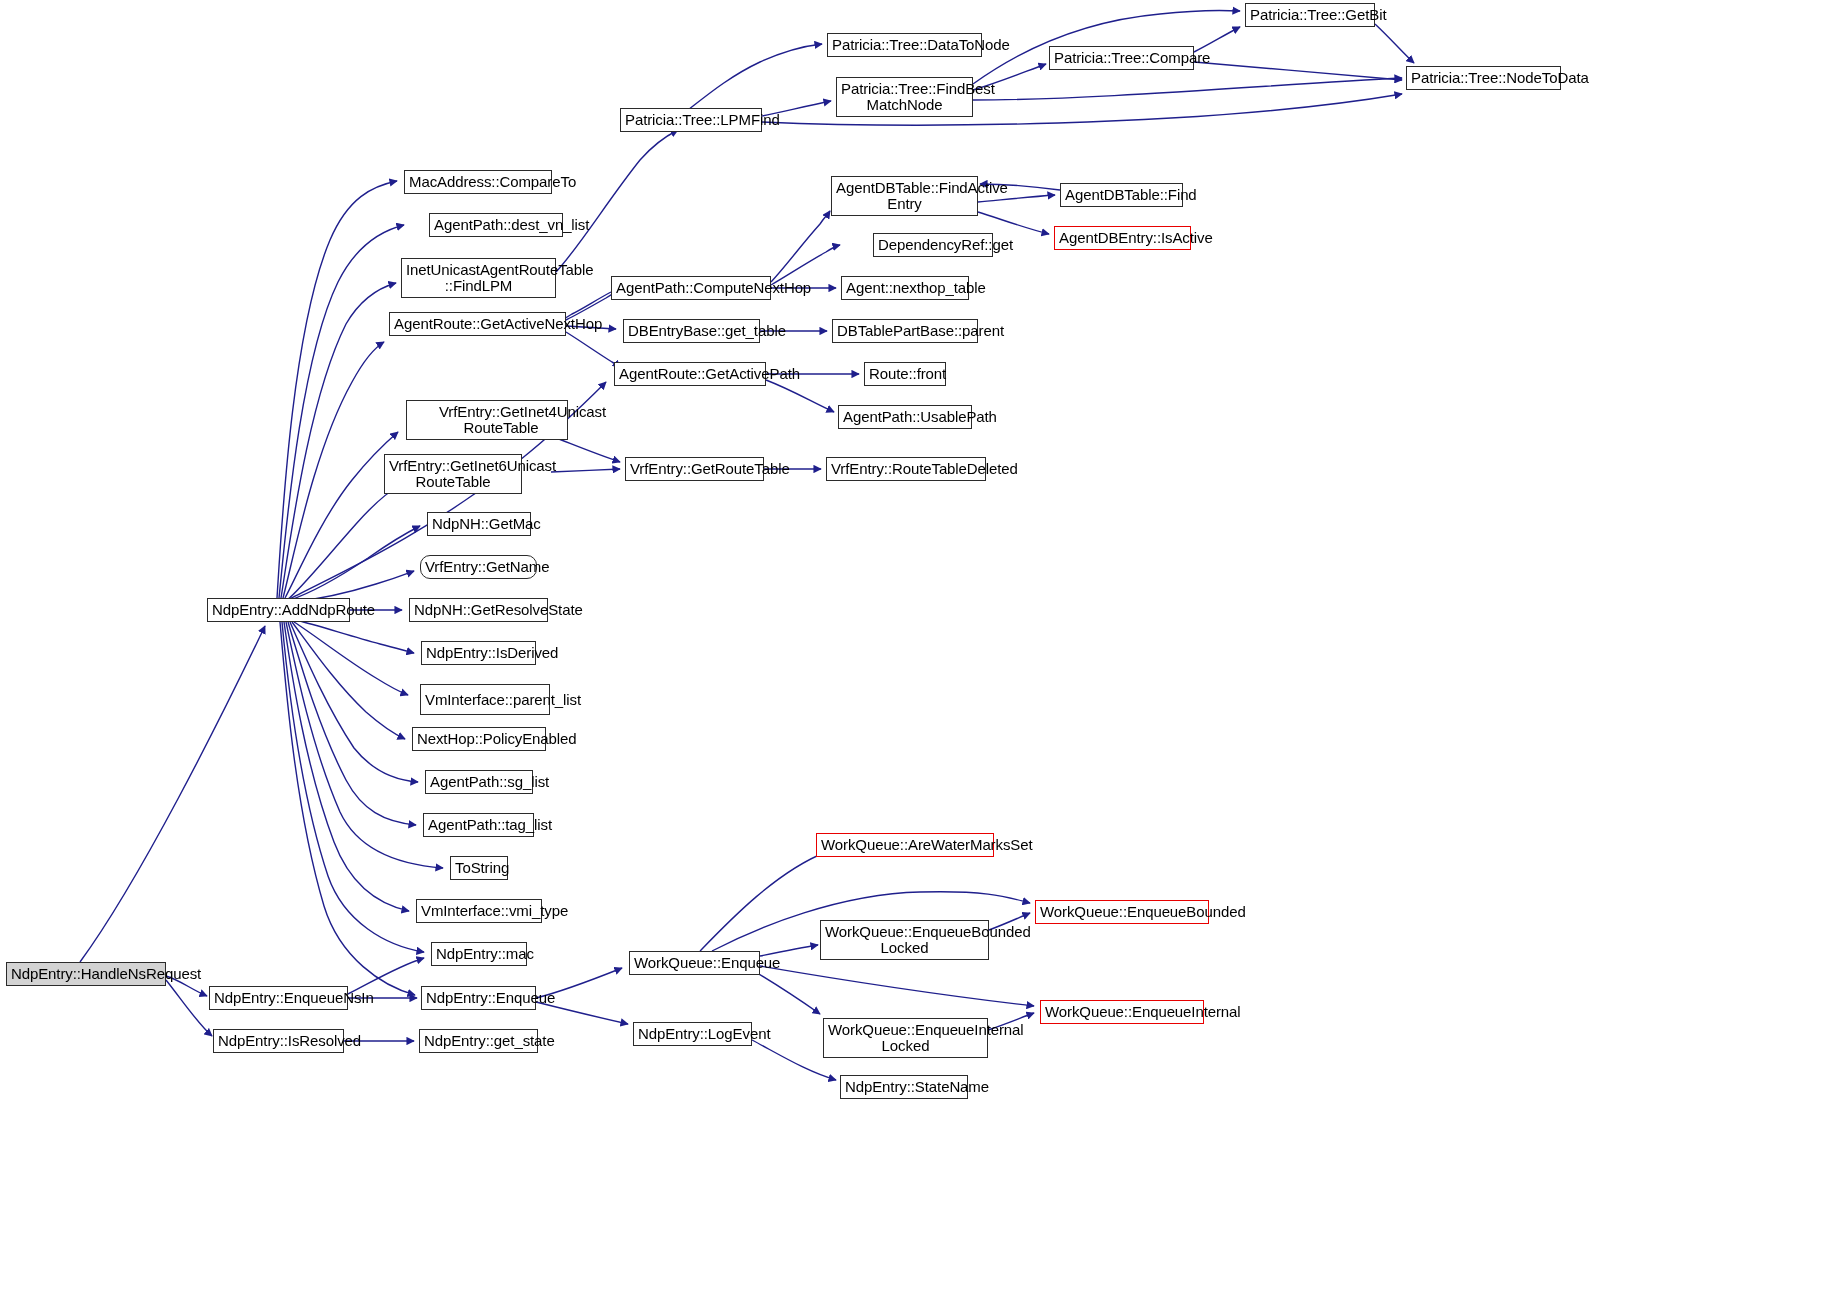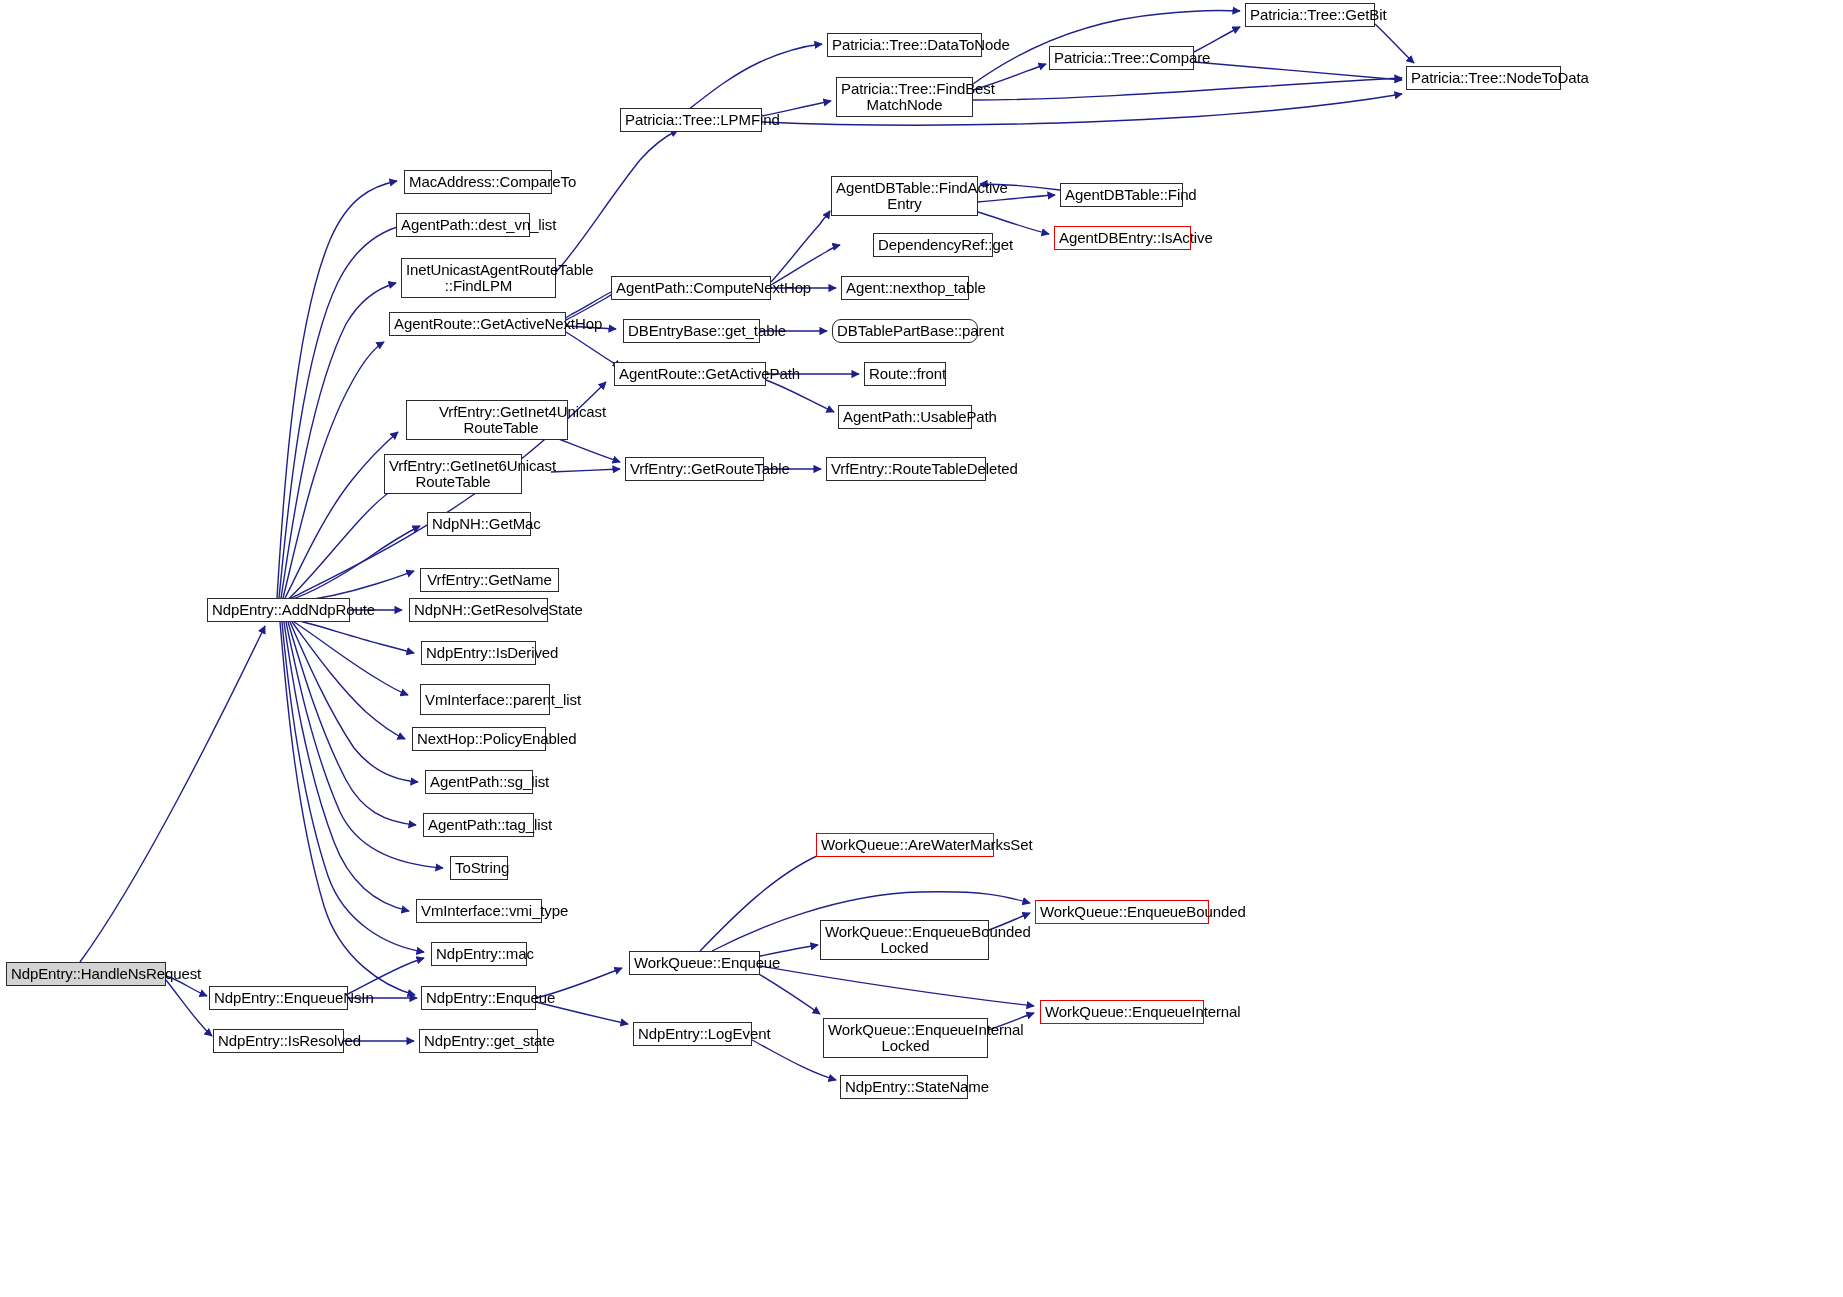--- a/index.html
+++ b/index.html
@@ -124,30 +124,30 @@
         <path d="M988,1030 C1006,1024 1020,1018 1034,1013" marker-end="url(#arrow)"></path>
         <path d="M752,1040 C782,1056 808,1072 836,1080" marker-end="url(#arrow)"></path>
       </g>
   </svg>
   <div id="nodes">
       <div class="node current" style="left: 6px; top: 962px; width: 160px; height: 24px;"><span>NdpEntry::HandleNsRequest</span></div>
       <div class="node" style="left: 209px; top: 986px; width: 139px; height: 24px;"><span>NdpEntry::EnqueueNsIn</span></div>
       <div class="node" style="left: 213px; top: 1029px; width: 131px; height: 24px;"><span>NdpEntry::IsResolved</span></div>
       <div class="node" style="left: 207px; top: 598px; width: 143px; height: 24px;"><span>NdpEntry::AddNdpRoute</span></div>
       <div class="node" style="left: 404px; top: 170px; width: 148px; height: 24px;"><span>MacAddress::CompareTo</span></div>
-      <div class="node" style="left: 396px; top: 213px; width: 134px; height: 24px;"><span>AgentPath::dest_vn_list</span></div>
+      <div class="node" style="left: 429px; top: 213px; width: 134px; height: 24px;"><span>AgentPath::dest_vn_list</span></div>
       <div class="node" style="left: 401px; top: 258px; width: 155px; height: 40px;"><span>InetUnicastAgentRouteTable
 ::FindLPM</span></div>
       <div class="node" style="left: 389px; top: 312px; width: 177px; height: 24px;"><span>AgentRoute::GetActiveNextHop</span></div>
       <div class="node" style="left: 406px; top: 400px; width: 162px; height: 40px; padding-left: 32px;"><span>VrfEntry::GetInet4Unicast
 RouteTable</span></div>
       <div class="node" style="left: 384px; top: 454px; width: 138px; height: 40px;"><span>VrfEntry::GetInet6Unicast
 RouteTable</span></div>
       <div class="node" style="left: 427px; top: 512px; width: 104px; height: 24px;"><span>NdpNH::GetMac</span></div>
-      <div class="node" style="left: 420px; top: 568px; width: 139px; height: 24px;"><span>VrfEntry::GetName</span></div>
+      <div class="node" style="left: 420px; top: 555px; width: 117px; height: 24px; border-radius: 10px;"><span>VrfEntry::GetName</span></div>
       <div class="node" style="left: 409px; top: 598px; width: 139px; height: 24px;"><span>NdpNH::GetResolveState</span></div>
       <div class="node" style="left: 421px; top: 641px; width: 115px; height: 24px;"><span>NdpEntry::IsDerived</span></div>
       <div class="node" style="left: 420px; top: 684px; width: 130px; height: 31px;"><span>VmInterface::parent_list</span></div>
       <div class="node" style="left: 412px; top: 727px; width: 134px; height: 24px;"><span>NextHop::PolicyEnabled</span></div>
       <div class="node" style="left: 425px; top: 770px; width: 108px; height: 24px;"><span>AgentPath::sg_list</span></div>
       <div class="node" style="left: 423px; top: 813px; width: 111px; height: 24px;"><span>AgentPath::tag_list</span></div>
       <div class="node" style="left: 450px; top: 856px; width: 58px; height: 24px;"><span>ToString</span></div>
       <div class="node" style="left: 416px; top: 899px; width: 126px; height: 24px;"><span>VmInterface::vmi_type</span></div>
       <div class="node" style="left: 431px; top: 942px; width: 96px; height: 24px;"><span>NdpEntry::mac</span></div>
       <div class="node" style="left: 421px; top: 986px; width: 115px; height: 24px;"><span>NdpEntry::Enqueue</span></div>
@@ -160,21 +160,21 @@
       <div class="node" style="left: 1245px; top: 3px; width: 130px; height: 24px;"><span>Patricia::Tree::GetBit</span></div>
       <div class="node" style="left: 1406px; top: 66px; width: 155px; height: 24px;"><span>Patricia::Tree::NodeToData</span></div>
       <div class="node" style="left: 831px; top: 176px; width: 147px; height: 40px;"><span>AgentDBTable::FindActive
 Entry</span></div>
       <div class="node" style="left: 1060px; top: 183px; width: 123px; height: 24px;"><span>AgentDBTable::Find</span></div>
       <div class="node red" style="left: 1054px; top: 226px; width: 137px; height: 24px;"><span>AgentDBEntry::IsActive</span></div>
       <div class="node" style="left: 611px; top: 276px; width: 160px; height: 24px;"><span>AgentPath::ComputeNextHop</span></div>
       <div class="node" style="left: 845px; top: 233px; width: 120px; height: 24px; margin-left: 28px;"><span>DependencyRef::get</span></div>
       <div class="node" style="left: 841px; top: 276px; width: 128px; height: 24px;"><span>Agent::nexthop_table</span></div>
       <div class="node" style="left: 623px; top: 319px; width: 137px; height: 24px;"><span>DBEntryBase::get_table</span></div>
-      <div class="node" style="left: 832px; top: 319px; width: 146px; height: 24px; border-radius: 9px;"><span>DBTablePartBase::parent</span></div>
+      <div class="node" style="left: 832px; top: 319px; width: 146px; height: 24px;"><span>DBTablePartBase::parent</span></div>
       <div class="node" style="left: 614px; top: 362px; width: 152px; height: 24px;"><span>AgentRoute::GetActivePath</span></div>
       <div class="node" style="left: 864px; top: 362px; width: 82px; height: 24px;"><span>Route::front</span></div>
       <div class="node" style="left: 838px; top: 405px; width: 134px; height: 24px;"><span>AgentPath::UsablePath</span></div>
       <div class="node" style="left: 625px; top: 457px; width: 139px; height: 24px;"><span>VrfEntry::GetRouteTable</span></div>
       <div class="node" style="left: 826px; top: 457px; width: 160px; height: 24px;"><span>VrfEntry::RouteTableDeleted</span></div>
       <div class="node" style="left: 633px; top: 1022px; width: 119px; height: 24px;"><span>NdpEntry::LogEvent</span></div>
       <div class="node" style="left: 629px; top: 951px; width: 131px; height: 24px;"><span>WorkQueue::Enqueue</span></div>
       <div class="node red" style="left: 816px; top: 833px; width: 178px; height: 24px;"><span>WorkQueue::AreWaterMarksSet</span></div>
       <div class="node" style="left: 820px; top: 920px; width: 169px; height: 40px;"><span>WorkQueue::EnqueueBounded
 Locked</span></div>

